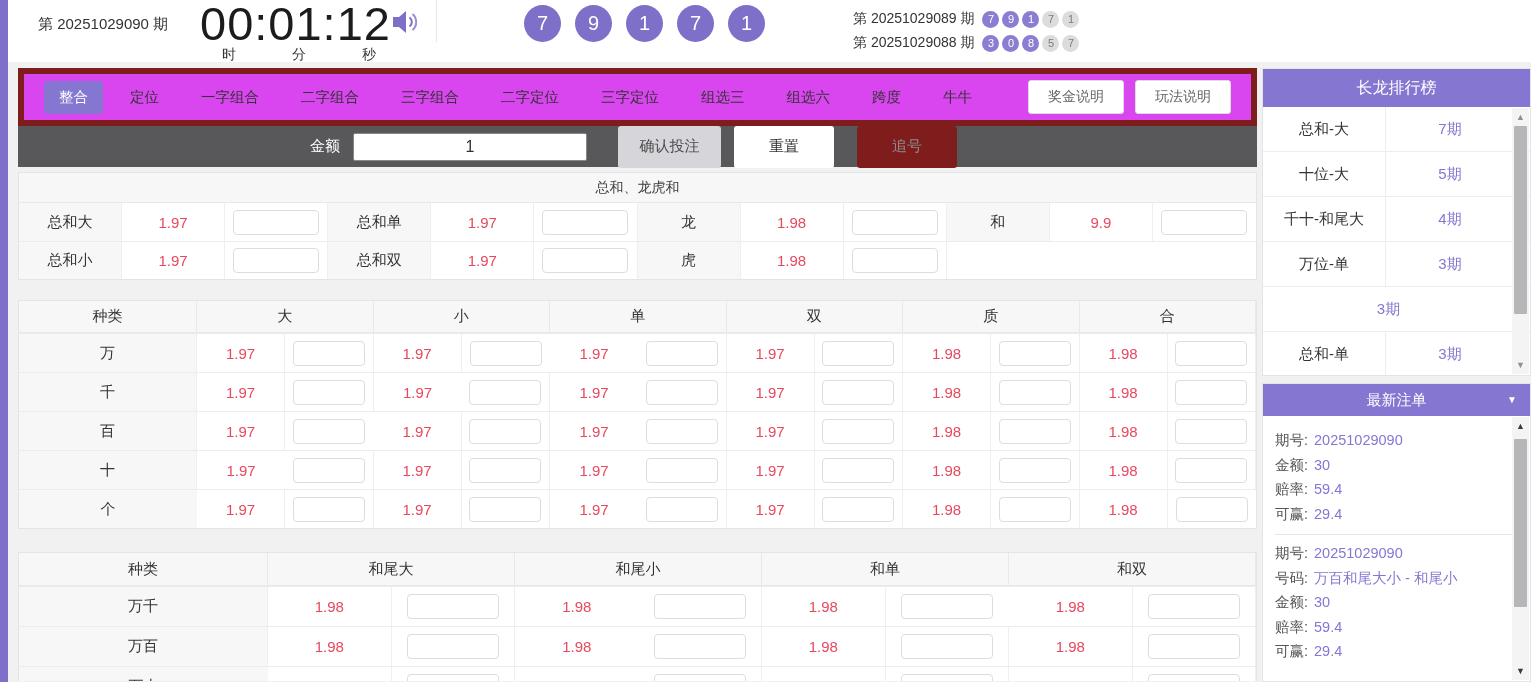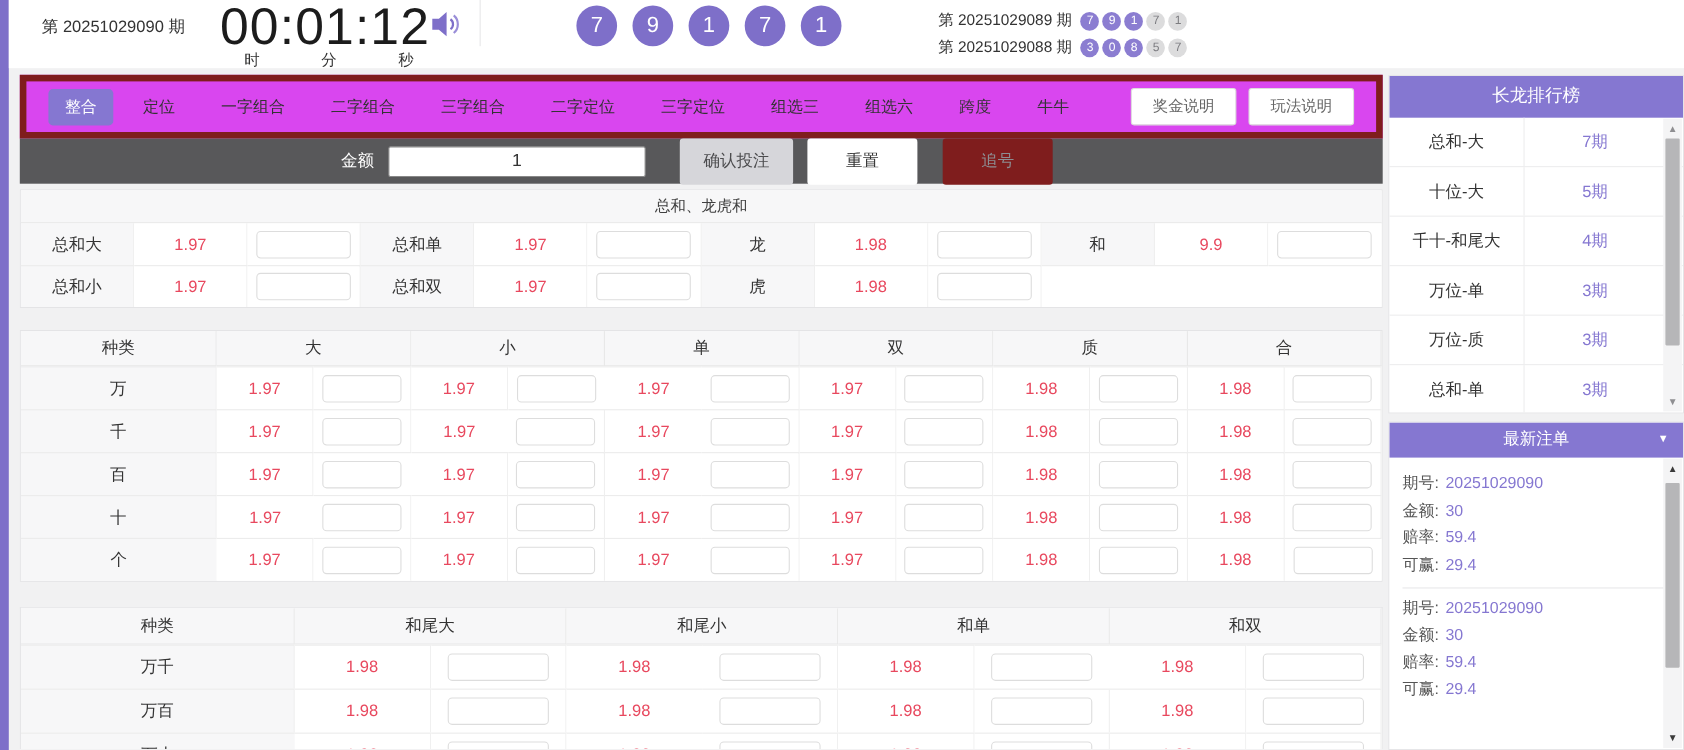--- a/index.html
+++ b/index.html
@@ -443,21 +443,20 @@
       </div>
       <div class="dragon-row">
         <div class="dragon-name">千十-和尾大</div>
         <div class="dragon-count">4期</div>
       </div>
       <div class="dragon-row">
         <div class="dragon-name">万位-单</div>
         <div class="dragon-count">3期</div>
       </div>
       <div class="dragon-row">
-        <div class="dragon-name">万位-质</div>
         <div class="dragon-count">3期</div>
       </div>
       <div class="dragon-row">
         <div class="dragon-name">总和-单</div>
         <div class="dragon-count">3期</div>
       </div>
     </div>
   <div class="vscroll">
     <div class="vs-up">▲</div>
     <div class="vs-thumb"></div>
@@ -472,20 +471,21 @@
   </div>
   <div class="orders-body">
       <div class="order">
         <div class="order-line"><span class="lab">期号:</span><span class="val">20251029090</span></div>
         <div class="order-line"><span class="lab">金额:</span><span class="val">30</span></div>
         <div class="order-line"><span class="lab">赔率:</span><span class="val">59.4</span></div>
         <div class="order-line"><span class="lab">可赢:</span><span class="val">29.4</span></div>
       </div>
       <div class="order">
         <div class="order-line"><span class="lab">期号:</span><span class="val">20251029090</span></div>
+        <div class="order-line"><span class="lab">号码:</span><span class="val">万百和尾大小 - 和尾小</span></div>
         <div class="order-line"><span class="lab">金额:</span><span class="val">30</span></div>
         <div class="order-line"><span class="lab">赔率:</span><span class="val">59.4</span></div>
         <div class="order-line"><span class="lab">可赢:</span><span class="val">29.4</span></div>
       </div>
     </div>
   <div class="vscroll">
     <div class="vs-up">▲</div>
     <div class="vs-thumb"></div>
     <div class="vs-down">▼</div>
   </div>

